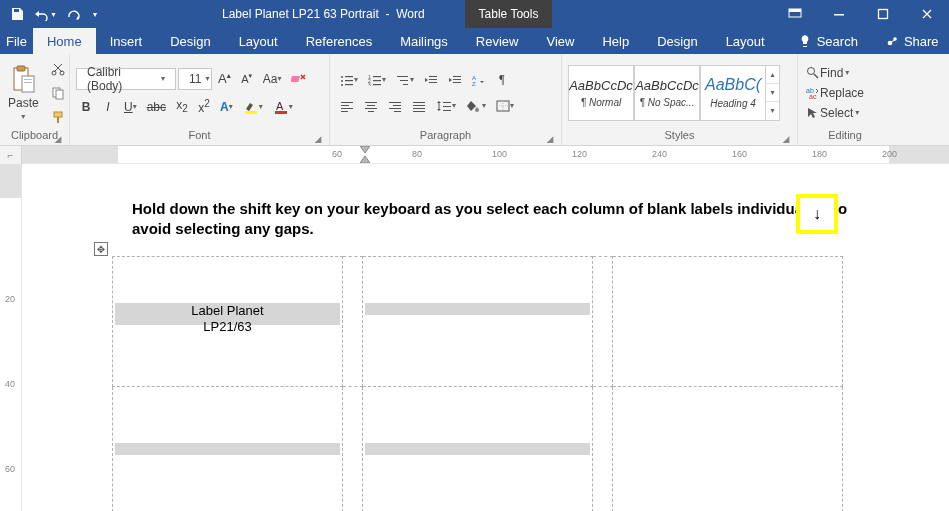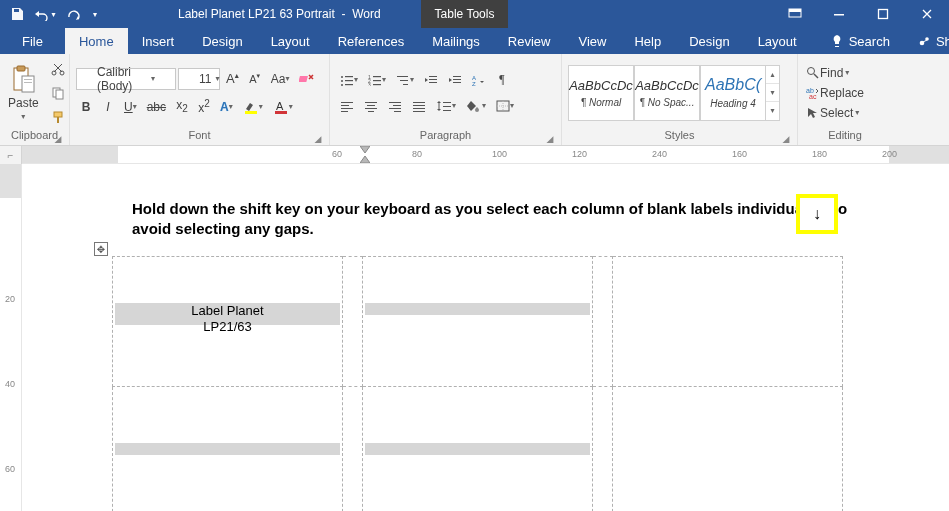--- a/index.html
+++ b/index.html
@@ -1,40 +1,40 @@
 <!DOCTYPE html>
 <html><head>
 <meta charset="utf-8">
 <style>
   * { box-sizing: border-box; margin: 0; padding: 0; font-family: "Segoe UI", Tahoma, sans-serif; }
   body { width: 949px; height: 511px; overflow: hidden; background: #fff; }
   .titlebar { height: 28px; background: #2b579a; color: #fff; display: flex; align-items: center; font-size: 12px; }
   .qat { display: flex; align-items: center; gap: 2px; padding: 0 4px; }
   .qat .qbtn { width: 26px; height: 24px; display: flex; align-items: center; justify-content: center; color: #fff; }
-  .title-text { flex: 0 0 auto; margin-left: 72px; }
+  .title-text { flex: 0 0 auto; margin-left: 116px; }
   .title-spacer { flex: 1; }
   .table-tools { background: #404040; height: 28px; display: flex; align-items: center; padding: 0 14px; color: #fff; font-size: 12px; margin-left: 40px; }
   .winbtn { width: 44px; height: 28px; display: flex; align-items: center; justify-content: center; color: #fff; }
   .tabbar { height: 26px; background: #2b579a; display: flex; align-items: stretch; color: #fff; font-size: 13px; }
   .tab { padding: 0 14px; display: flex; align-items: center; cursor: default; }
-  .tab.file { padding: 0 22px; }
+  .tab.file { padding: 0 6px; }
   .tab.active { background: #f3f3f3; color: #2b579a; }
   .tab.context { }
   .tab.search { margin-left: 6px; gap: 6px; }
   .tab.share { margin-left: auto; margin-right: 6px; gap: 4px; }
   .ribbon { height: 92px; background: #f3f3f3; border-bottom: 1px solid #d4d4d4; display: flex; align-items: stretch; font-size: 12px; color: #444; }
   .group { border-right: 1px solid #e1e1e1; display: flex; flex-direction: column; padding: 2px 4px 0 4px; }
   .group-body { flex: 1; display: flex; align-items: center; gap: 4px; }
   .group-label { height: 16px; font-size: 11px; color: #666; text-align: center; padding-bottom: 1px; position: relative; }
   .group-label .launcher { position: absolute; right: 2px; bottom: 1px; width: 10px; height: 10px; font-size: 9px; color: #888; }
   .vbtn { display: flex; flex-direction: column; align-items: center; justify-content: center; gap: 2px; padding: 2px 4px; }
   .icon { display: inline-flex; align-items: center; justify-content: center; }
   .small-row { display: flex; align-items: center; gap: 2px; }
   .font-group .row { display: flex; align-items: center; gap: 2px; margin-bottom: 2px; }
-  .dd { border: 1px solid #c8c8c8; background: #fff; height: 22px; display: flex; align-items: center; padding: 0 20px; font-size: 12px; }
+  .dd { border: 1px solid #c8c8c8; background: #fff; height: 22px; display: flex; align-items: center; padding: 0 10px; font-size: 12px; }
   .dd .caret { margin-left: 4px; font-size: 8px; color: #666; }
   .btn { height: 22px; min-width: 20px; padding: 0 3px; display: flex; align-items: center; justify-content: center; border: 1px solid transparent; }
   .style-item { border: 1px solid #d0d0d0; background: #fff; width: 66px; height: 56px; display: flex; flex-direction: column; align-items: center; justify-content: center; font-size: 10px; gap: 4px; font-style: italic; }
   .style-item .preview { font-size: 13px; color: #333; }
   .style-item.h1 .preview { color: #2e74b5; font-size: 16px; }
   .style-gallery { display: flex; gap: 0; }
   .style-scroll { width: 14px; height: 56px; border: 1px solid #d0d0d0; border-left: none; background: #fff; display: flex; flex-direction: column; }
   .style-scroll div { flex:1; display:flex; align-items:center; justify-content:center; font-size: 8px; color:#666; border-bottom:1px solid #e4e4e4;}
   .style-scroll div:last-child{border-bottom:none;}
   .editing-list { display: flex; flex-direction: column; gap: 0; }

